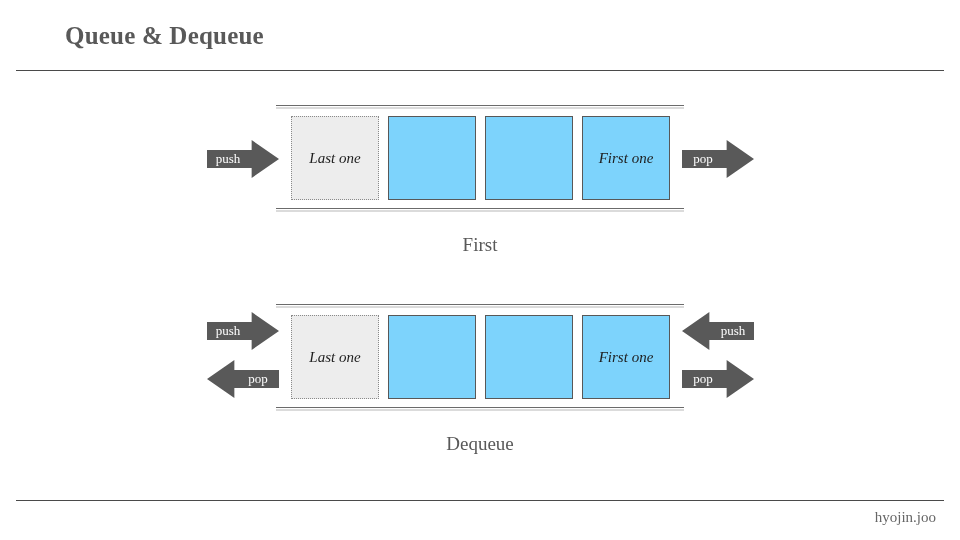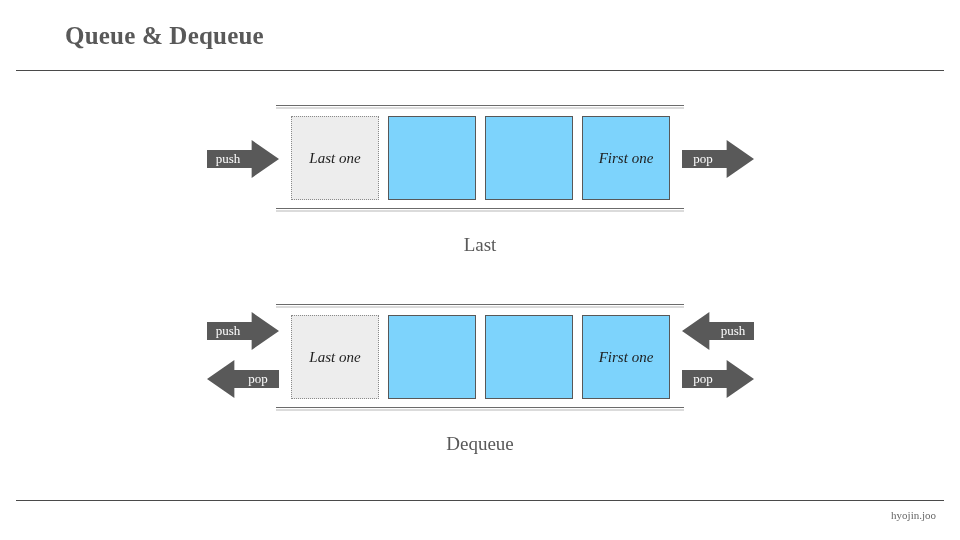--- a/index.html
+++ b/index.html
@@ -43,21 +43,21 @@
     left: 16px;
     top: 500px;
     width: 928px;
     height: 0;
     border-top: 1.2px solid #4a4a4a;
   }
   .footer-credit {
     position: absolute;
     right: 24px;
     top: 509px;
-    font-size: 11px;
+    font-size: 15px;
     color: #666666;
     white-space: nowrap;
     padding-left: 33px;
   }
 
   
   .diagram {
     position: absolute;
   }
   .diagram.queue { left: 0; top: 100px; }
@@ -185,21 +185,21 @@
 
 <div class="arrow right ar-q-push">
   <span class="arrow-shape"></span>
   <span class="arrow-label">push</span>
 </div>
 <div class="arrow right ar-q-pop">
   <span class="arrow-shape"></span>
   <span class="arrow-label">pop</span>
 </div>
 
-<div class="caption queue-cap">Last</div>
+<div class="caption queue-cap">First</div>
 
 <div class="diagram dequeue">
   <div class="rail top"></div>
   <div class="rail bottom"></div>
   <div class="boxes">
     <div class="cell dotted">Last one</div>
     <div class="cell"></div>
     <div class="cell"></div>
     <div class="cell">First one</div>
   </div>

